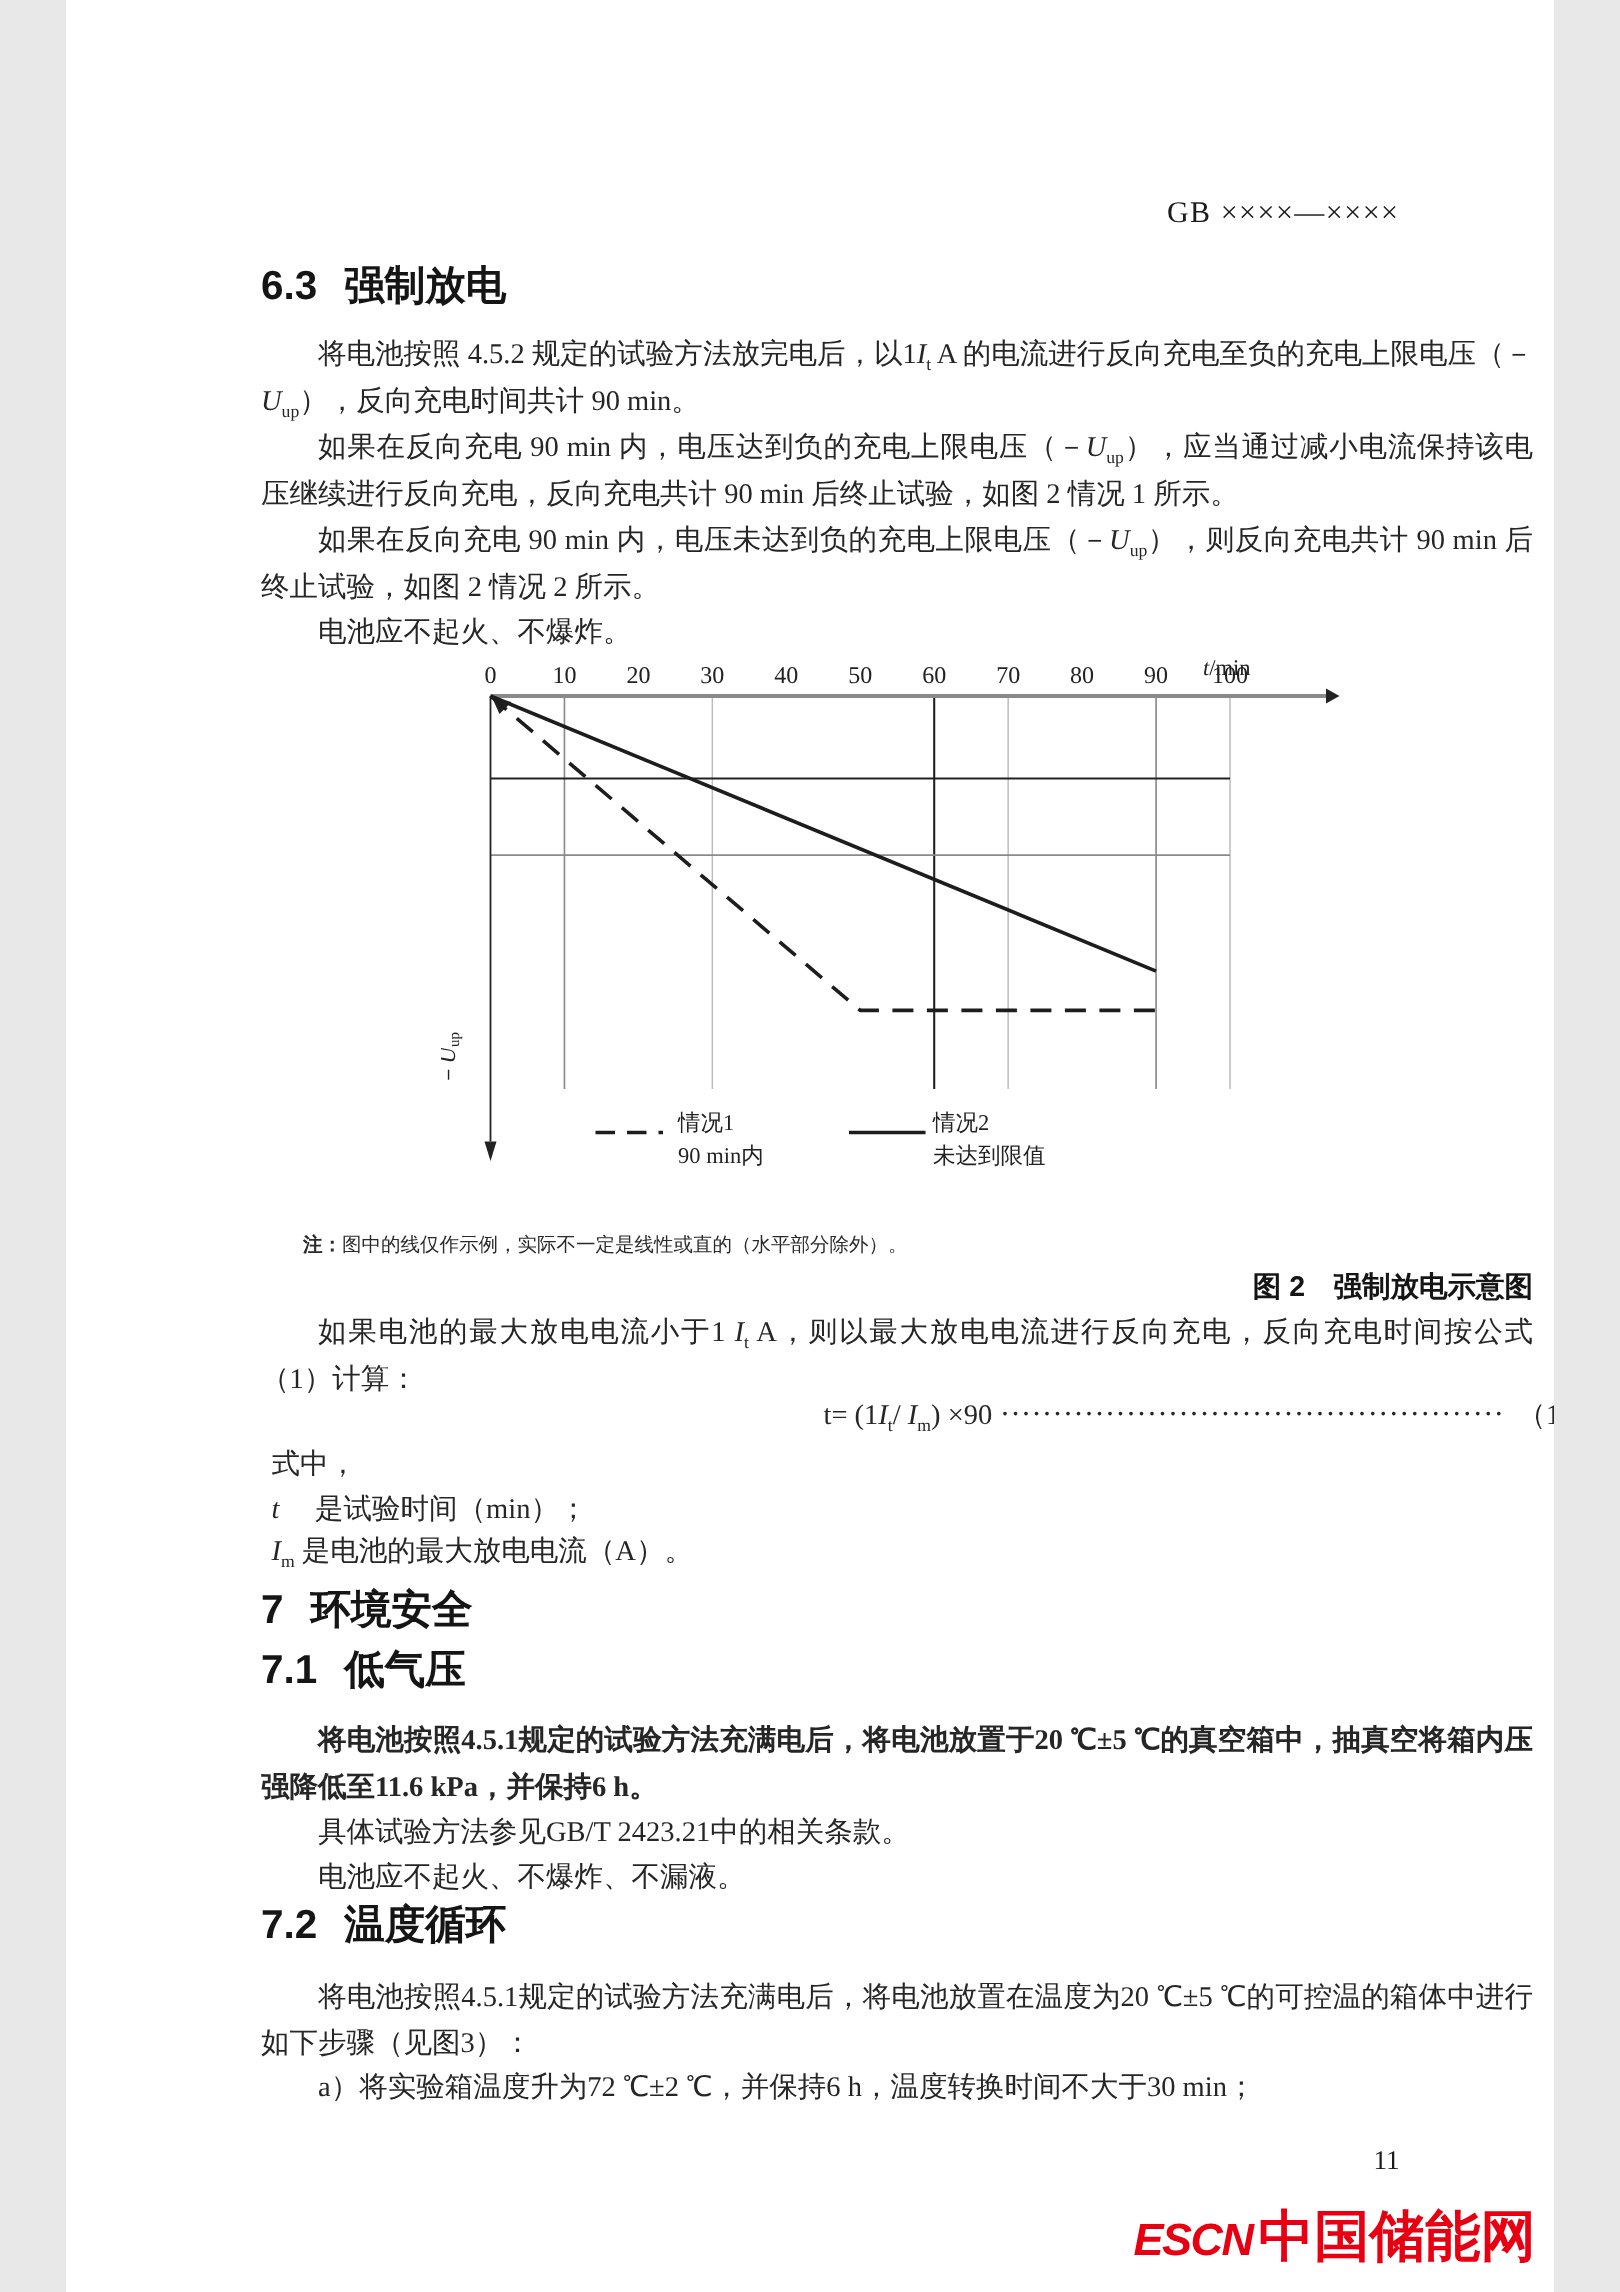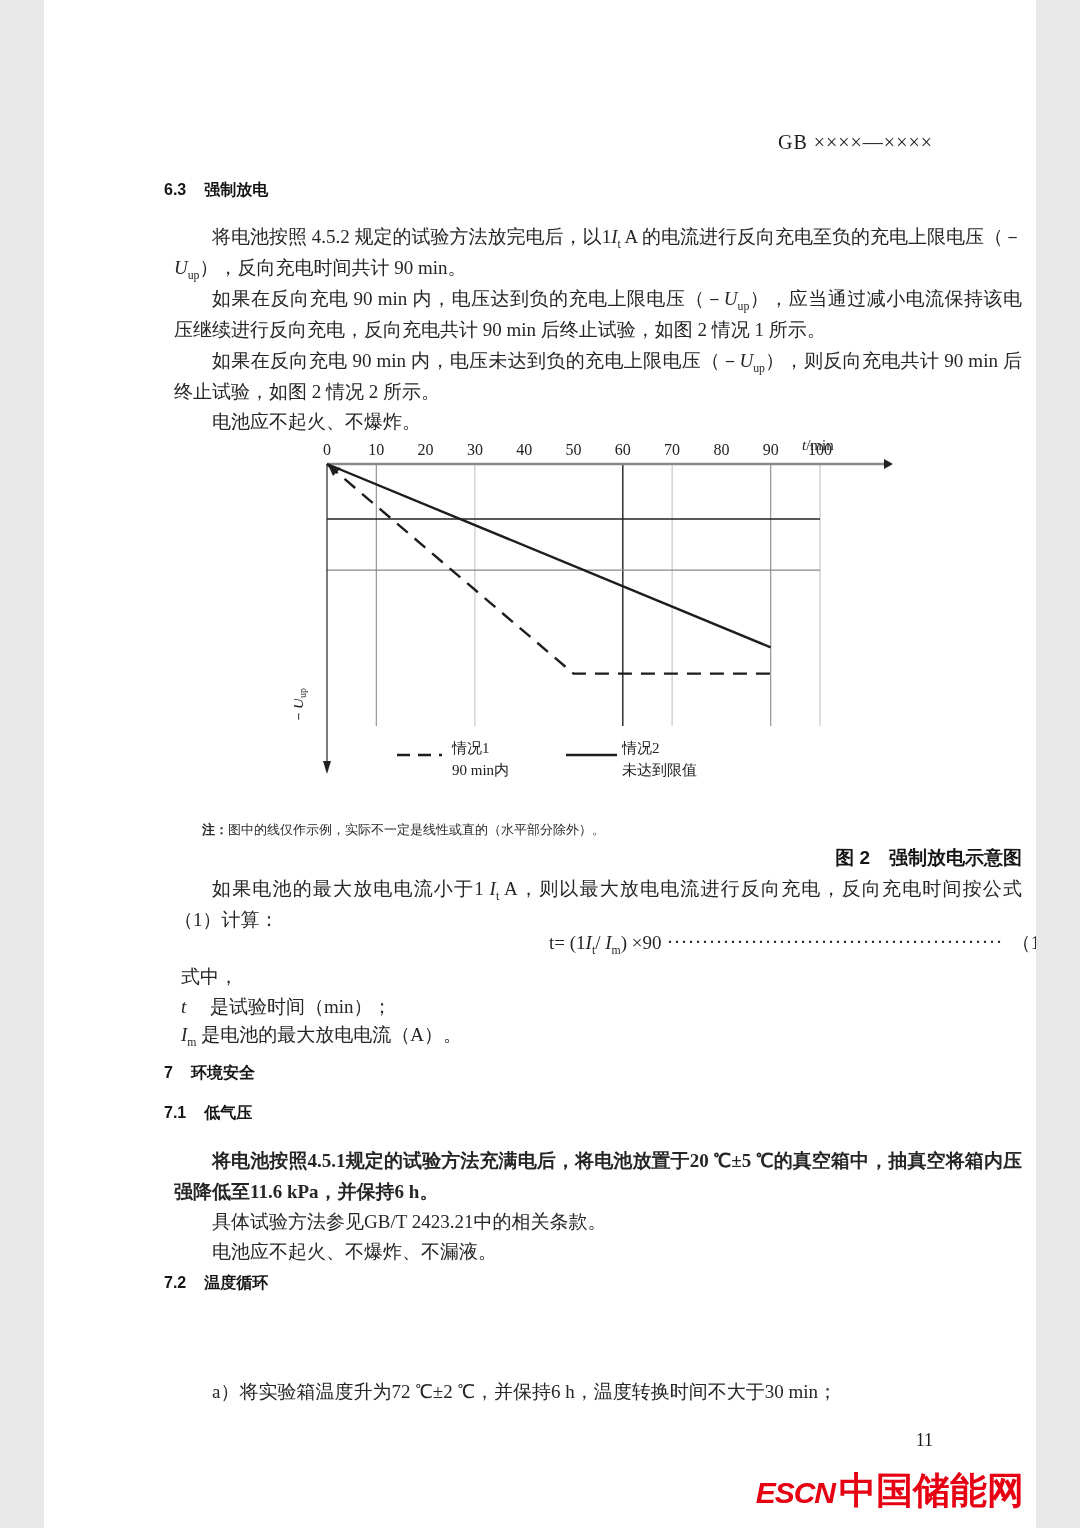--- a/index.html
+++ b/index.html
@@ -1,22 +1,22 @@
 <!DOCTYPE html>
 <html><head>
 <meta charset="utf-8">
 <style>
   html,body{margin:0;padding:0;background:#e8e8e8;}
   .page{position:relative;width:992px;height:1528px;background:#ffffff;margin:0 auto;
         font-family:"Liberation Serif",serif;color:#262626;overflow:hidden;}
   .abs{position:absolute;}
   .body-text{left:130px;width:848px;font-size:19px;line-height:31px;text-align:justify;}
   .indent{text-indent:2em;}
-  .heading{left:120px;font-family:"Liberation Sans",sans-serif;font-weight:bold;
-           font-size:16px;color:#151515;line-height:24px;}
+  .heading{left:130px;font-family:"Liberation Sans",sans-serif;font-weight:bold;
+           font-size:27px;color:#151515;line-height:24px;}
   .heading .num{margin-right:18px;}
   i.var{font-family:"Liberation Serif",serif;font-style:italic;}
   sub{font-size:0.62em;line-height:0;}
   .note{left:158px;width:720px;font-size:13px;line-height:24px;color:#2a2a2a;}
   .note b{font-family:"Liberation Sans",sans-serif;}
   .caption{left:130px;width:848px;text-align:right;font-family:"Liberation Sans",sans-serif;
            font-weight:bold;font-size:19px;color:#151515;}
   .formula{left:505px;font-size:19px;white-space:nowrap;}
   .formula .dots{font-weight:bold;font-size:15px;letter-spacing:2px;vertical-align:2px;margin-left:6px;}
   .formula .ref{margin-left:8px;}
@@ -113,20 +113,21 @@
   <div class="abs body-text indent" style="top:1145px;font-weight:bold;">将电池按照4.5.1规定的试验方法充满电后，将电池放置于20 ℃±5 ℃的真空箱中，抽真空将箱内压强降低至11.6 kPa，并保持6 h。</div>
 
   <div class="abs body-text indent" style="top:1206px;">具体试验方法参见GB/T 2423.21中的相关条款。</div>
 
   <div class="abs body-text indent" style="top:1236px;">电池应不起火、不爆炸、不漏液。</div>
 
   <div class="abs heading" style="top:1271px;">
     <span class="num">7.2</span><span>温度循环</span>
   </div>
 
+  <div class="abs body-text indent" style="top:1316px;">将电池按照4.5.1规定的试验方法充满电后，将电池放置在温度为20 ℃±5 ℃的可控温的箱体中进行如下步骤（见图3）：</div>
 
   <div class="abs body-text indent" style="top:1376px;">a）将实验箱温度升为72 ℃±2 ℃，并保持6 h，温度转换时间不大于30 min；</div>
 
   <div class="abs page-number" style="top:1430px;">11</div>
 
   <div class="abs logo" style="color: rgb(230, 0, 18);">
     <span class="latin">ESCN</span><span class="cn">中国储能网</span>
   </div>
 
 </div>

